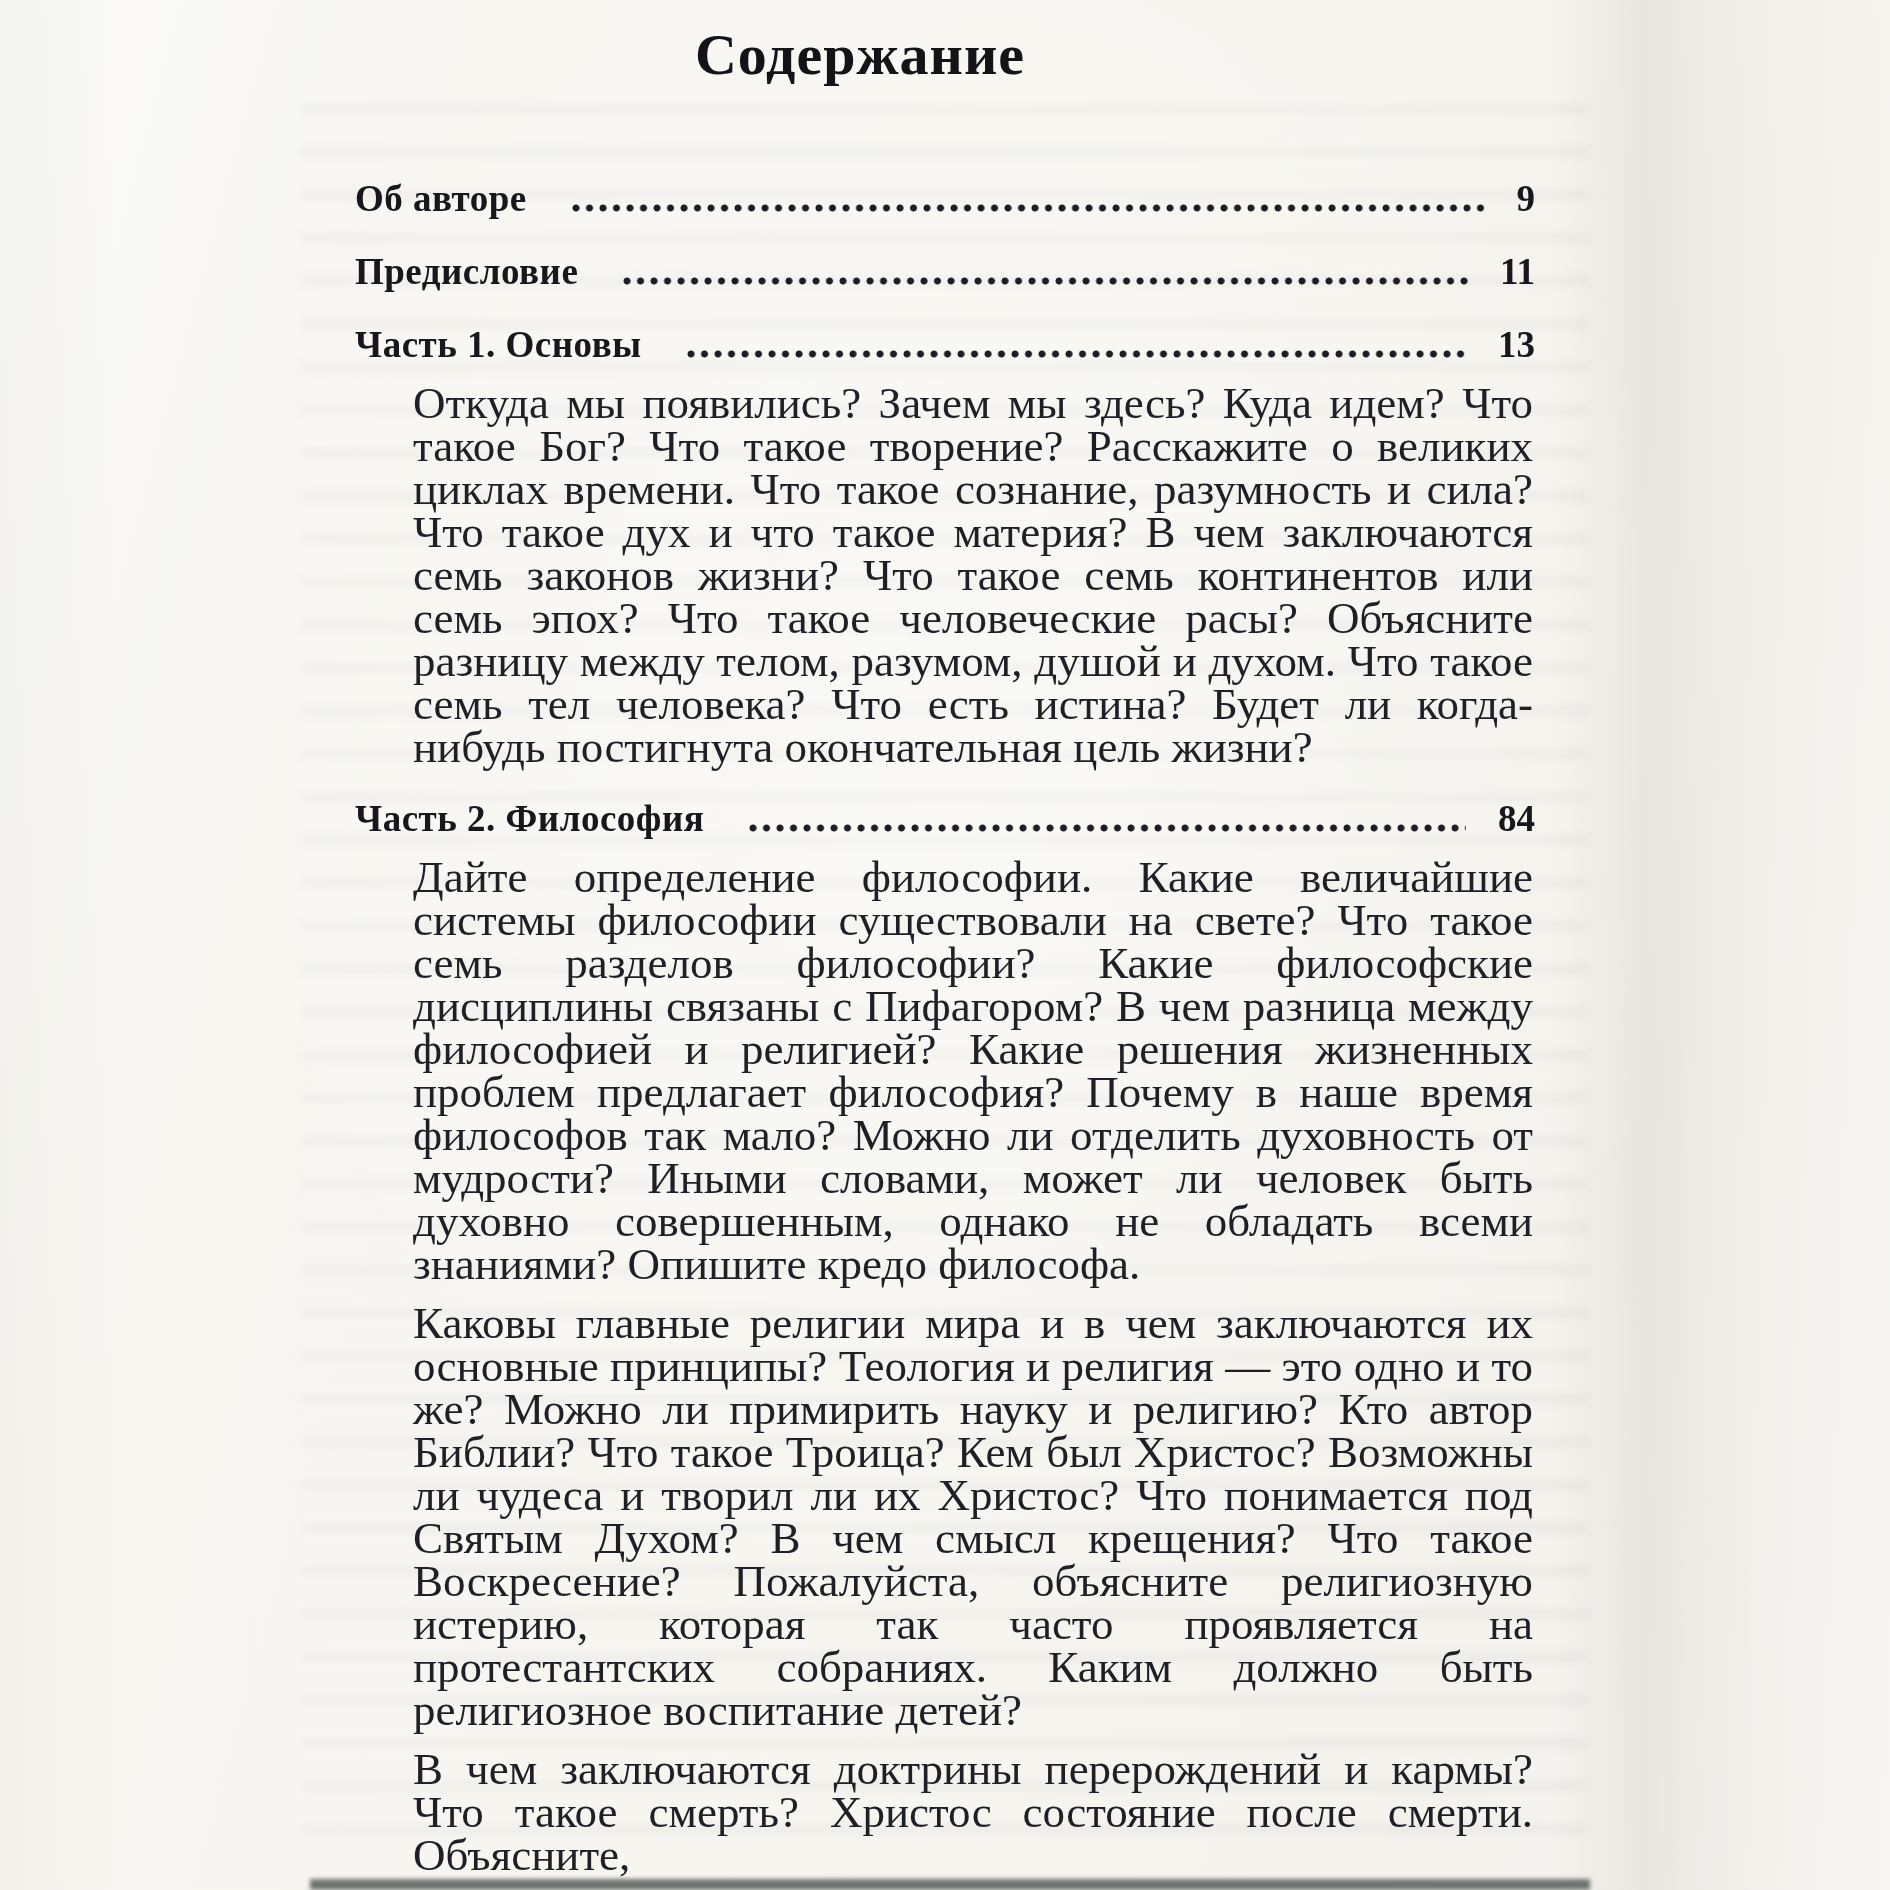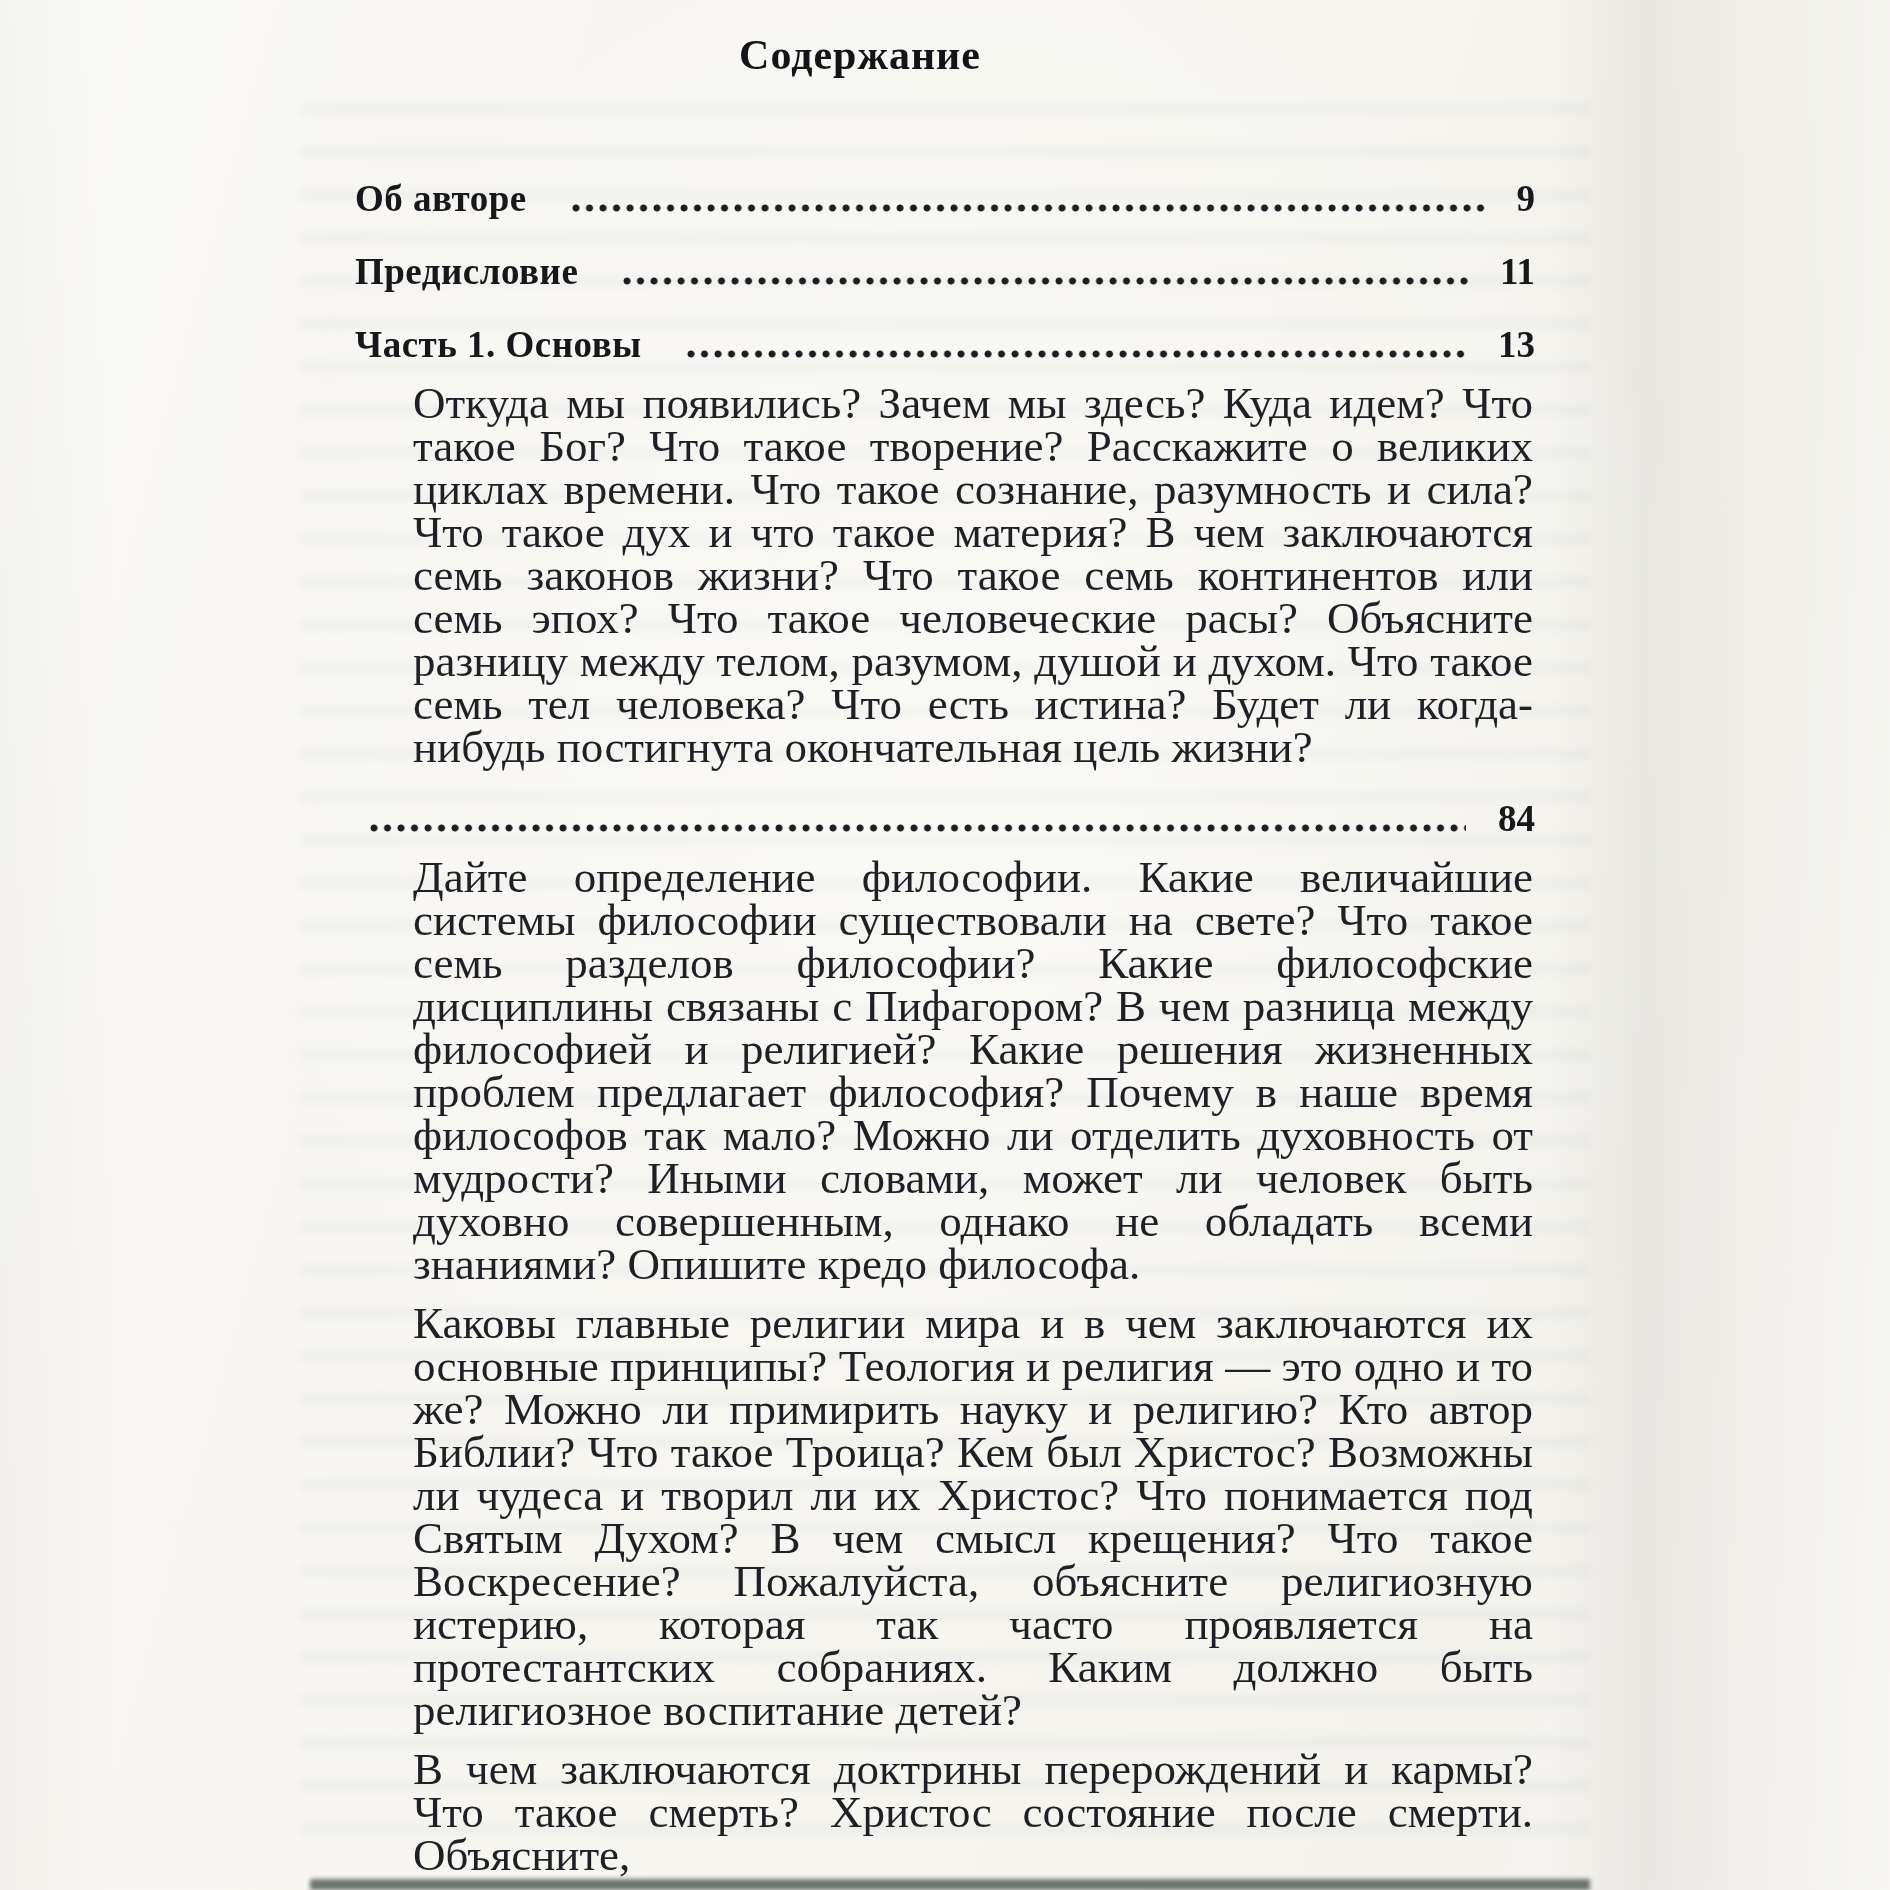--- a/index.html
+++ b/index.html
@@ -60,21 +60,21 @@
     position: absolute;
     left: 355px;
     top: 20px;
     width: 1180px;
   }
   .title {
     margin: 0 0 86px 0;
     position: relative;
     left: -85px;
     text-align: center;
-    font-size: 42px;
+    font-size: 58px;
     line-height: 70px;
     font-weight: bold;
     letter-spacing: 1px;
     color: #141418;
   }
   .toc-entry {
     display: flex;
     align-items: baseline;
     margin-top: 27px;
     font-size: 37px;
@@ -137,20 +137,21 @@
     </div>
 
     <div class="toc-entry">
       <span class="label">Часть 1. Основы</span>
       <span class="dots"></span>
       <span class="pagenum">13</span>
     </div>
     <p class="summary">Откуда мы появились? Зачем мы здесь? Куда идем? Что такое Бог? Что такое творение? Расскажите о великих циклах времени. Что такое сознание, разумность и сила? Что такое дух и что такое материя? В чем заключаются семь законов жизни? Что такое семь континентов или семь эпох? Что такое человеческие расы? Объясните разницу между телом, разумом, душой и духом. Что такое семь тел человека? Что есть истина? Будет ли когда-нибудь постигнута окончательная цель жизни?</p>
 
     <div class="toc-entry">
+      <span class="label">Часть 2. Философия</span>
       <span class="dots"></span>
       <span class="pagenum">84</span>
     </div>
     <p class="summary">Дайте определение философии. Какие величайшие системы философии существовали на свете? Что такое семь разделов философии? Какие философские дисциплины связаны с Пифагором? В чем разница между философией и религией? Какие решения жизненных проблем предлагает философия? Почему в наше время философов так мало? Можно ли отделить духовность от мудрости? Иными словами, может ли человек быть духовно совершенным, однако не обладать всеми знаниями? Опишите кредо философа.</p>
 
     <p class="summary">Каковы главные религии мира и в чем заключаются их основные принципы? Теология и религия — это одно и то же? Можно ли примирить науку и религию? Кто автор Библии? Что такое Троица? Кем был Христос? Возможны ли чудеса и творил ли их Христос? Что понимается под Святым Духом? В чем смысл крещения? Что такое Воскресение? Пожалуйста, объясните религиозную истерию, которая так часто проявляется на протестантских собраниях. Каким должно быть религиозное воспитание детей?</p>
 
     <p class="summary">В чем заключаются доктрины перерождений и кармы? Что такое смерть? Христос состояние после смерти. Объясните,</p>
   </div>
 </div>

